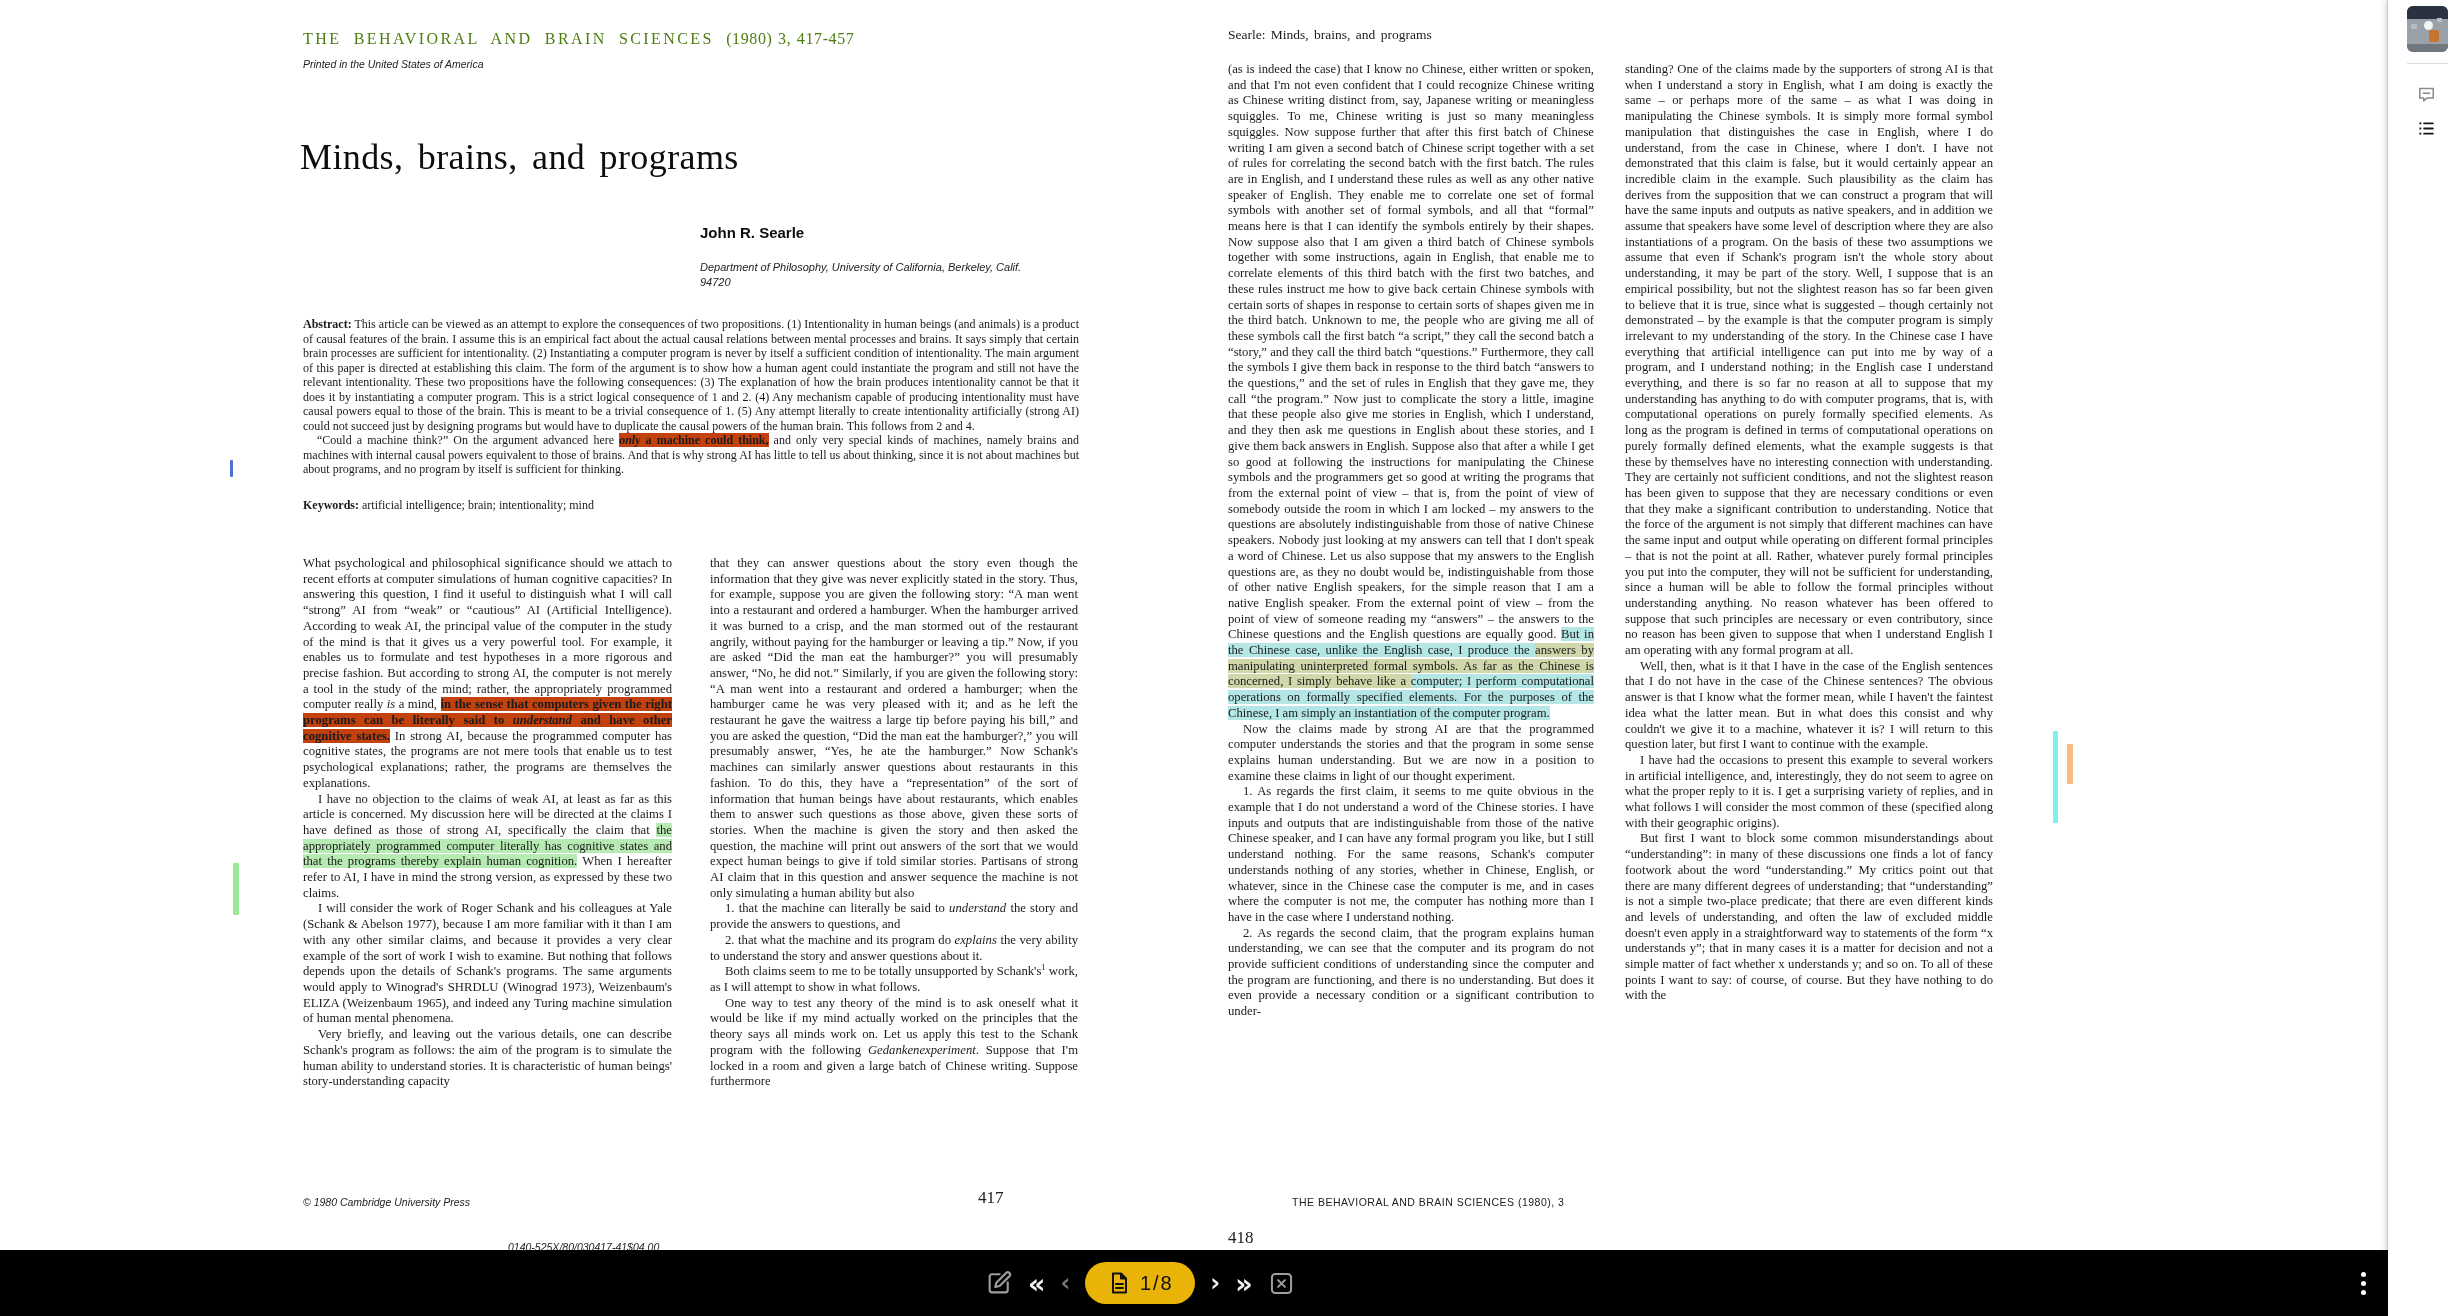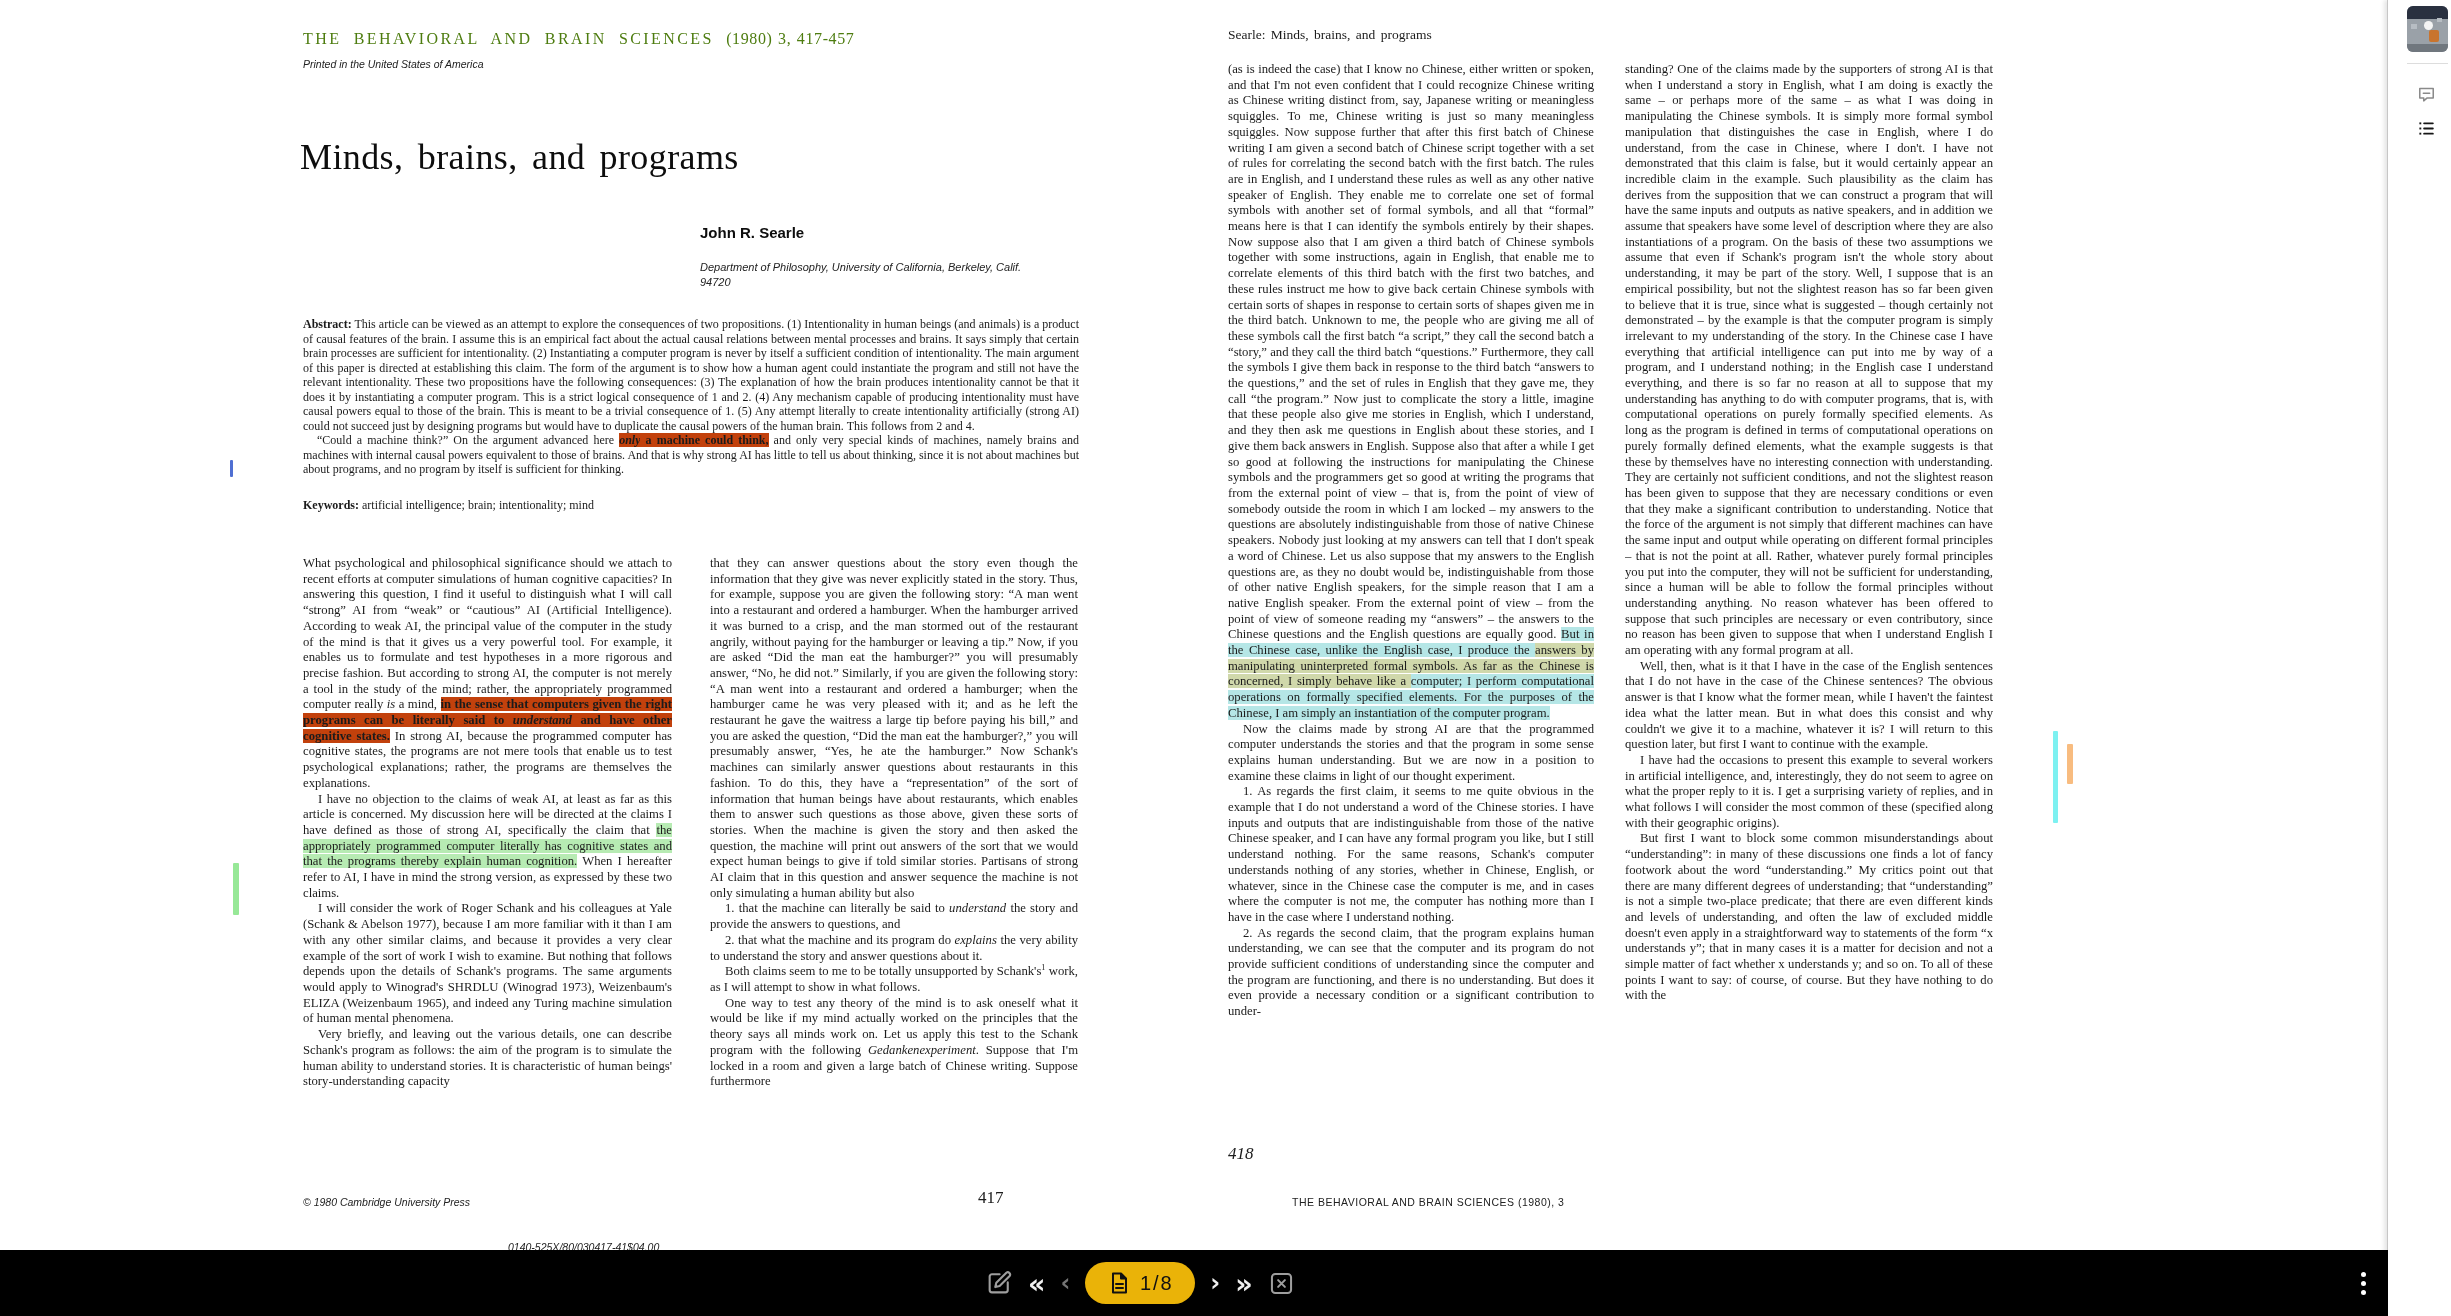--- a/index.html
+++ b/index.html
@@ -30,21 +30,21 @@
   .b{font-weight:bold;}
   .sup{vertical-align:super;font-size:65%;line-height:0;}
   .hl-blue{background:#c2410c;font-weight:bold;}
   .hl-green{background:#b7ebb3;}
   .hl-cyan{background:#b5e6e6;}
   .hl-olive{background:#d0d8ab;}
   
   .foot-left-copy{top:1196px;left:303px;font-family:"Liberation Sans",sans-serif;font-style:italic;font-size:10.5px;color:#222;}
   .foot-left-code{top:1196px;left:508px;font-family:"Liberation Sans",sans-serif;font-style:italic;font-size:10.5px;color:#222;margin-top:45px;}
   .foot-left-num{top:1188px;left:978px;width:100px;text-align:left;font-size:17px;}
-  .foot-right-num{top:1144px;left:1228px;font-size:17px;font-style:italic;}
+  .foot-right-num{top:1228px;left:1228px;font-size:17px;}
   .foot-right-journal{top:1196px;left:1292px;font-family:"Liberation Sans",sans-serif;font-size:10.5px;letter-spacing:0.5px;color:#222;}
   
   .bar{position:absolute;border-radius:1px;}
   .bar-blue{left:230px;top:460px;width:3px;height:17px;background:#4f6fd2;}
   .bar-green{left:233px;top:863px;width:6px;height:52px;background:#97e897;}
   .bar-cyan{left:2053px;top:731px;width:5px;height:92px;background:#7df1f1;}
   .bar-orange{left:2067px;top:744px;width:6px;height:40px;background:#f8bc80;}
   
   .sidebar{top:0;right:0;width:63px;height:1316px;background:#fff;border-left:1px solid #c6c6c6;
            box-shadow:-3px 0 4px rgba(0,0,0,0.10);}

